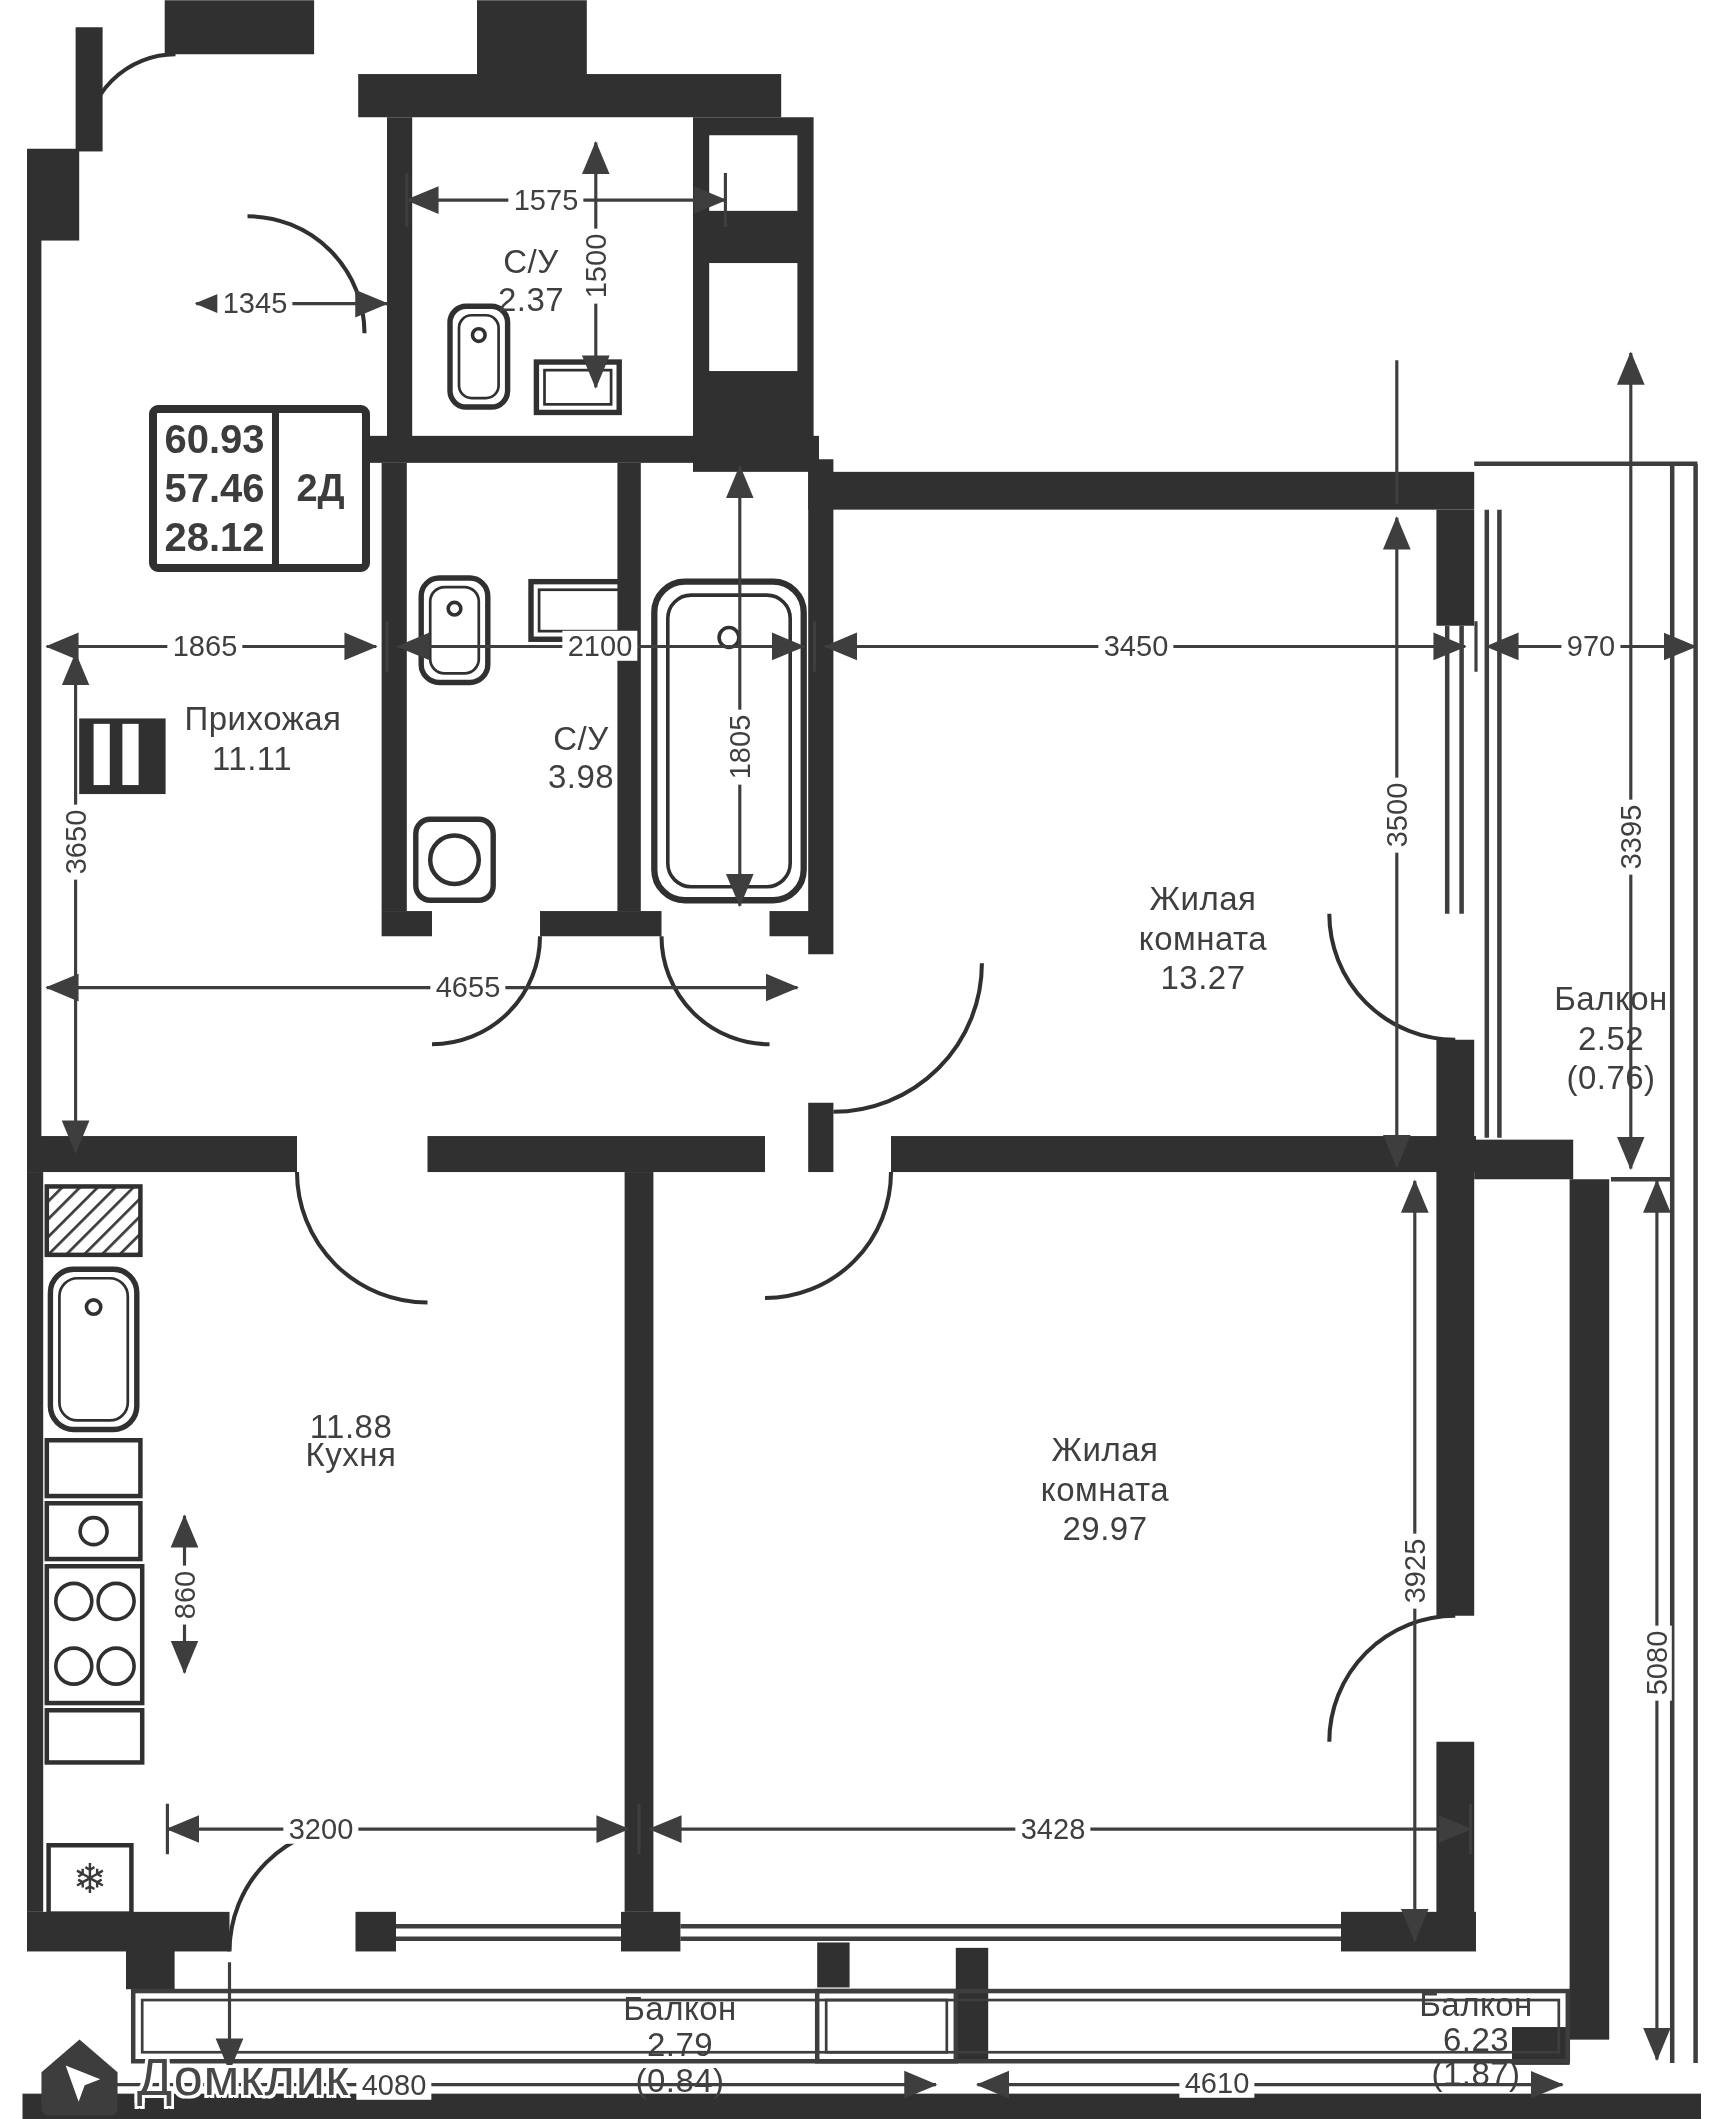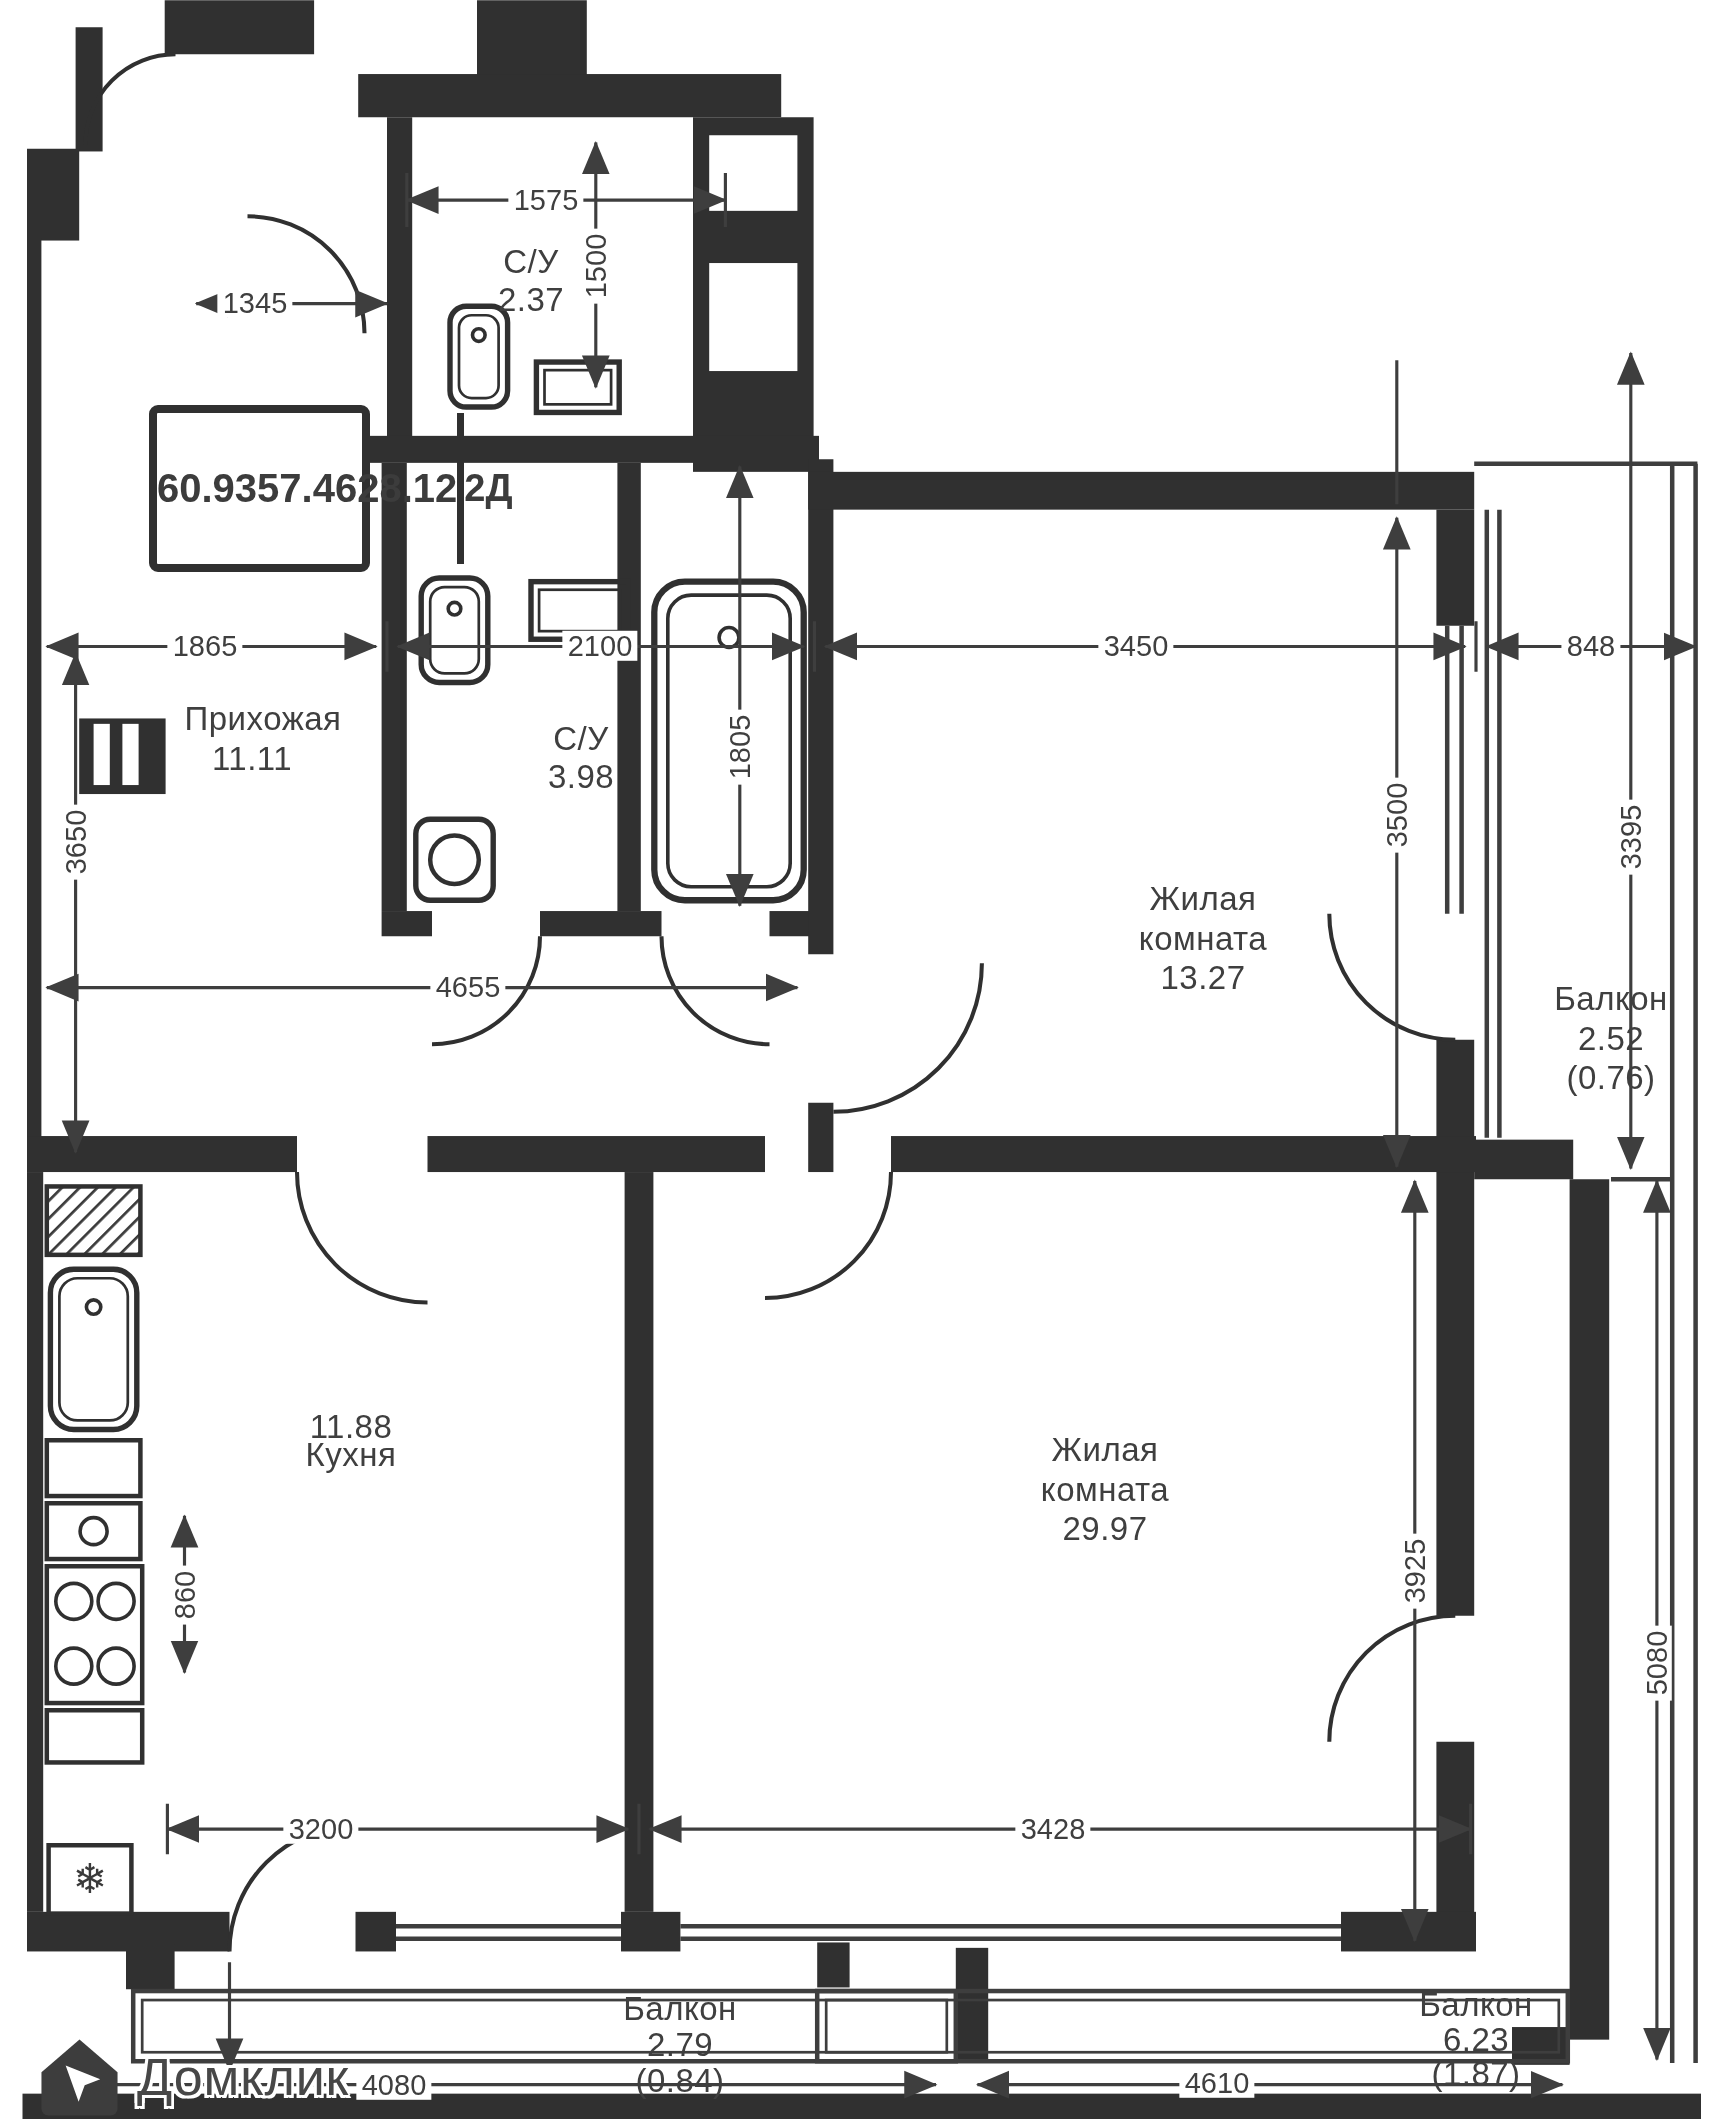--- a/index.html
+++ b/index.html
@@ -17,21 +17,21 @@
   .fx4{stroke:var(--wall,#303030);stroke-width:4;fill:none;}
   .fx3{stroke:var(--wall,#303030);stroke-width:3;fill:none;}
   .dm{stroke:var(--line,#3e3e3e);stroke-width:3.5;fill:none;}
   .lbl{position:absolute;transform:translate(-50%,-50%);font-size:33px;color:var(--text,#3f3f3f);
        white-space:nowrap;letter-spacing:0.5px;z-index:4;}
   .dim{position:absolute;transform:translate(-50%,-50%);font-size:29px;color:var(--text,#3f3f3f);
        background:var(--background,#fff);padding:0 5.4px;line-height:1.05;white-space:nowrap;z-index:3;}
   .dim.v{transform:translate(-50%,-50%) rotate(-90deg);}
   .stamp{position:absolute;left:149px;top:405px;width:221px;height:167px;border:8px solid var(--wall,#303030);
          border-radius:9px;display:flex;box-sizing:border-box;background:#fff;z-index:5;}
-  .stamp-left{flex:1;display:flex;flex-direction:row;justify-content:space-around;align-items:center;
+  .stamp-left{flex:1;display:flex;flex-direction:column;justify-content:space-around;align-items:center;
          font-size:40px;font-weight:600;color:#3c3c3c;border-right:7.2px solid var(--wall,#303030);padding:1.8px 0;}
   .stamp-right{width:83px;display:flex;align-items:center;justify-content:center;font-size:38px;
          font-weight:600;color:#3c3c3c;}
   .logo{position:absolute;left:38px;top:2032px;height:90px;display:flex;align-items:center;gap:16px;z-index:6;}
   .logo-text{font-size:52px;font-weight:normal;color:#474747;letter-spacing:0.9px;
        text-shadow:1.8px 0 0 #fff,-1.8px 0 0 #fff,0 1.8px 0 #fff,0 -1.8px 0 #fff,2.7px 2.7px 0 #fff,-2.7px -2.7px 0 #fff,2.7px -2.7px 0 #fff,-2.7px 2.7px 0 #fff;}
   .snow{position:absolute;transform:translate(-50%,-50%);font-size:41px;color:#3a3a3a;z-index:4;}
 </style>
 </head>
 <body>
@@ -253,21 +253,21 @@
   <div class="lbl" style="left:1476px;top:2040px">6.23</div>
   <div class="lbl" style="left:1476px;top:2074px">(1.87)</div>
 
   <div class="dim" style="left:546px;top:200px">1575</div>
   <div class="dim" style="left:255px;top:303px">1345</div>
   <div class="dim v" style="left:596px;top:266px">1500</div>
 
   <div class="dim" style="left:205px;top:646px">1865</div>
   <div class="dim" style="left:600px;top:646px">2100</div>
   <div class="dim" style="left:1136px;top:646px">3450</div>
-  <div class="dim" style="left:1591px;top:646px">848</div>
+  <div class="dim" style="left:1591px;top:646px">970</div>
 
   <div class="dim v" style="left:76px;top:842px">3650</div>
   <div class="dim v" style="left:740px;top:747px">1805</div>
   <div class="dim v" style="left:1397px;top:815px">3500</div>
   <div class="dim v" style="left:1631px;top:837px">3395</div>
 
   <div class="dim" style="left:468px;top:987px">4655</div>
 
   <div class="dim v" style="left:185px;top:1595px">860</div>
   <div class="dim v" style="left:1415px;top:1571px">3925</div>

